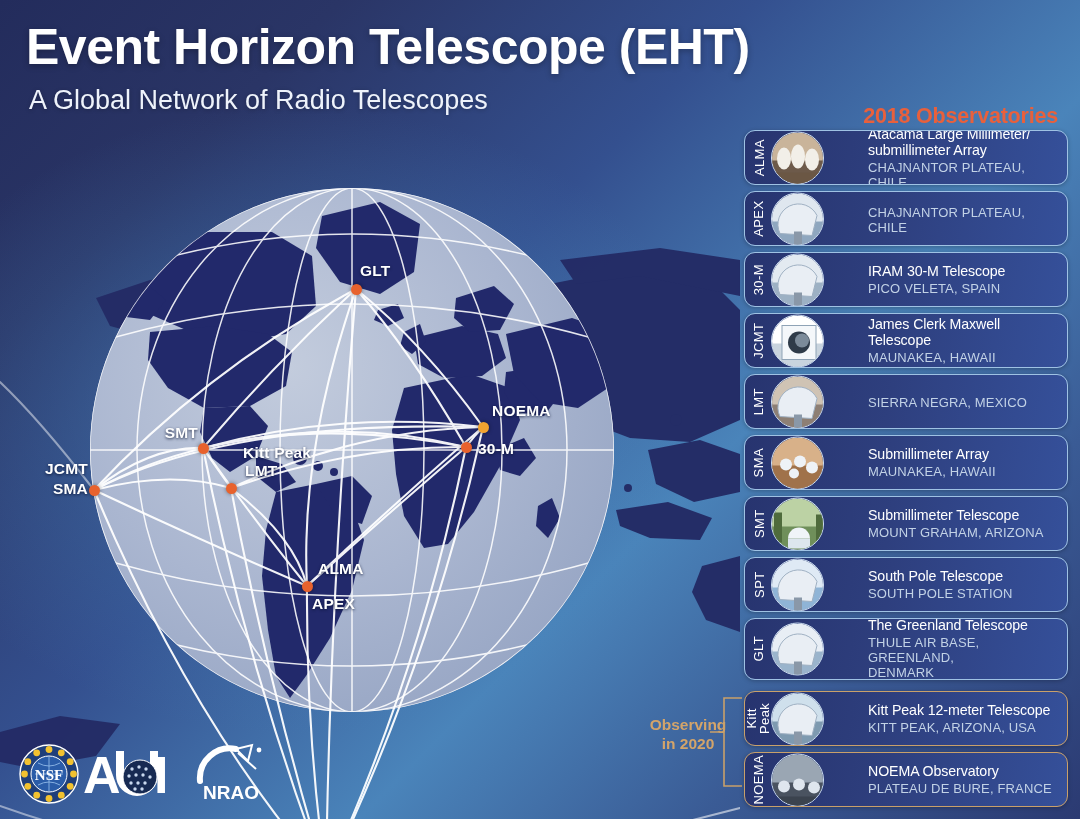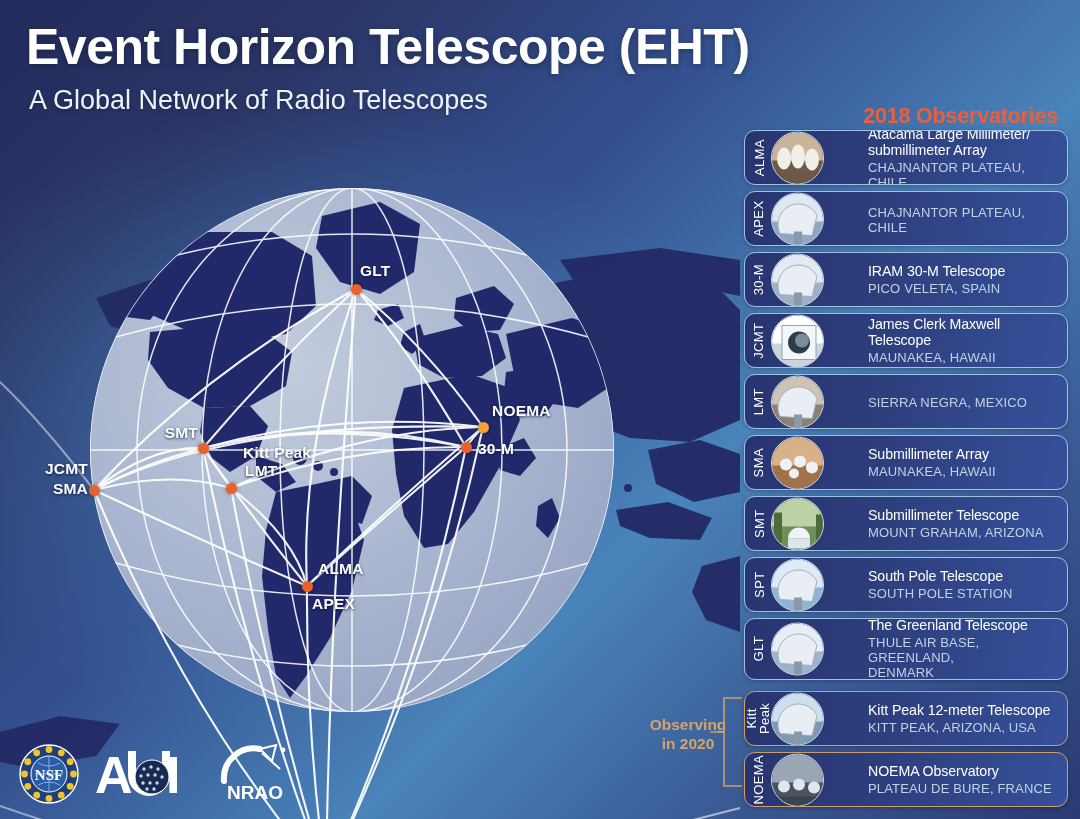--- a/index.html
+++ b/index.html
@@ -81,21 +81,21 @@
     font-size: 13px; color: #c2d2e6; line-height: 1.16; margin-top: 2px;
     letter-spacing: 0.15px;
   }
   
   #obs2020 {
     position: absolute; left: 636px; top: 716px; width: 104px;
     text-align: center; color: #d3a46a; font-size: 15.5px; font-weight: bold;
     line-height: 1.22;
   }
   
-  #logos { position: absolute; left: 18px; bottom: 10px; height: 70px; display: flex; align-items: center; gap: 14px; }
+  #logos { position: absolute; left: 18px; bottom: 10px; height: 70px; display: flex; align-items: center; gap: 2px; }
 </style>
 </head>
 <body>
 
 <div id="root">
 
   <div id="subtitle">A Global Network of Radio Telescopes</div>
   <div id="title">Event Horizon Telescope (EHT)</div>
 
   <div id="mapwrap">

